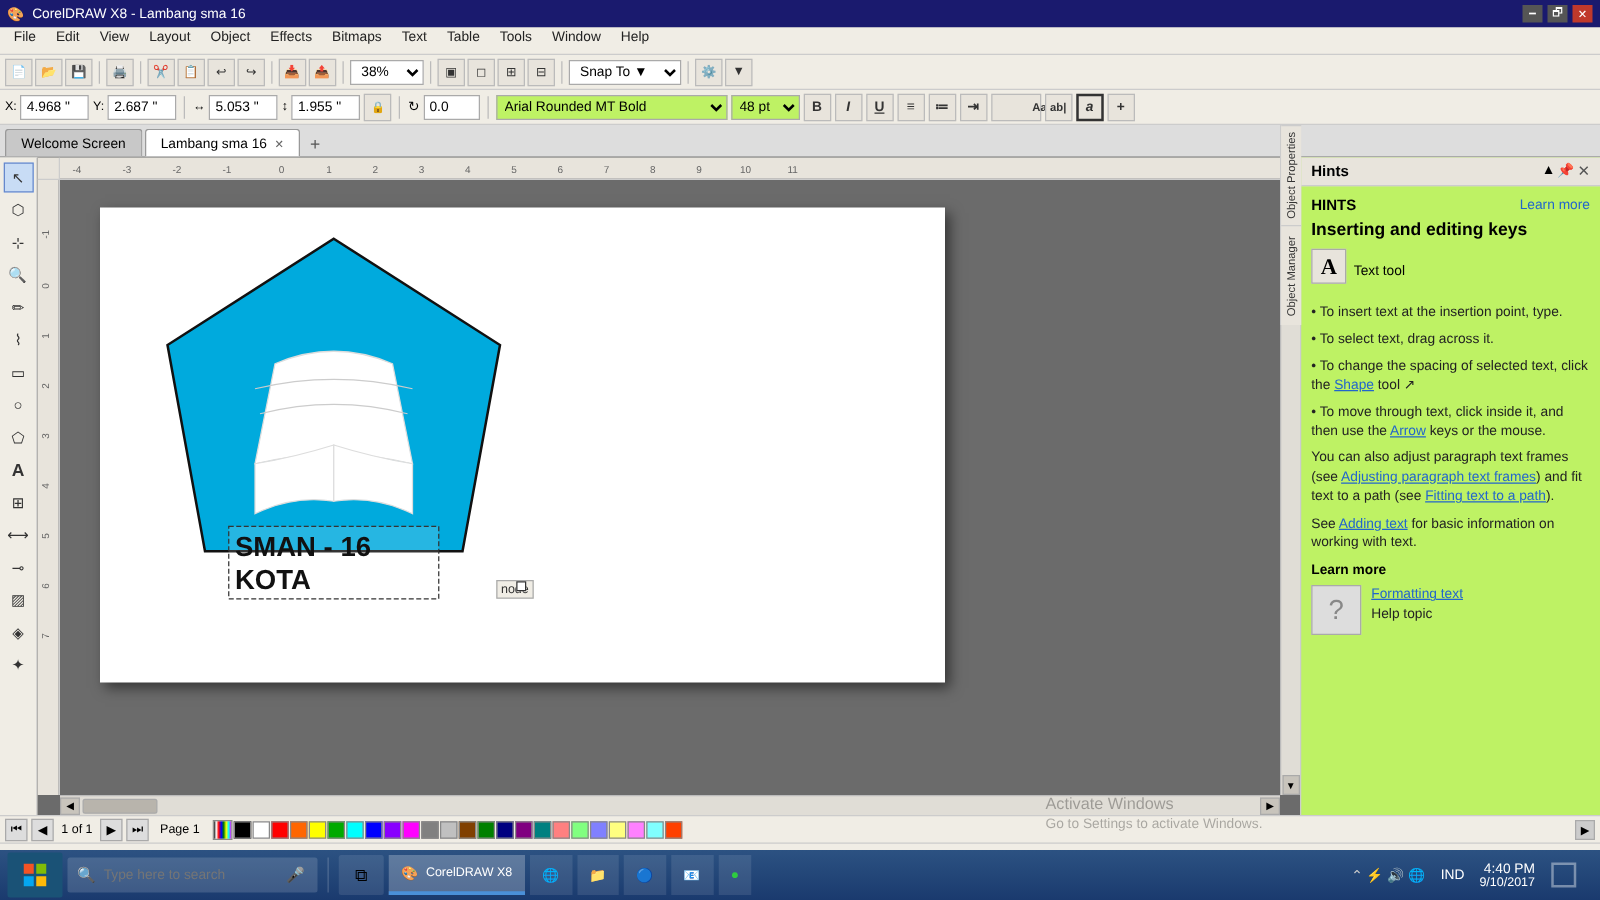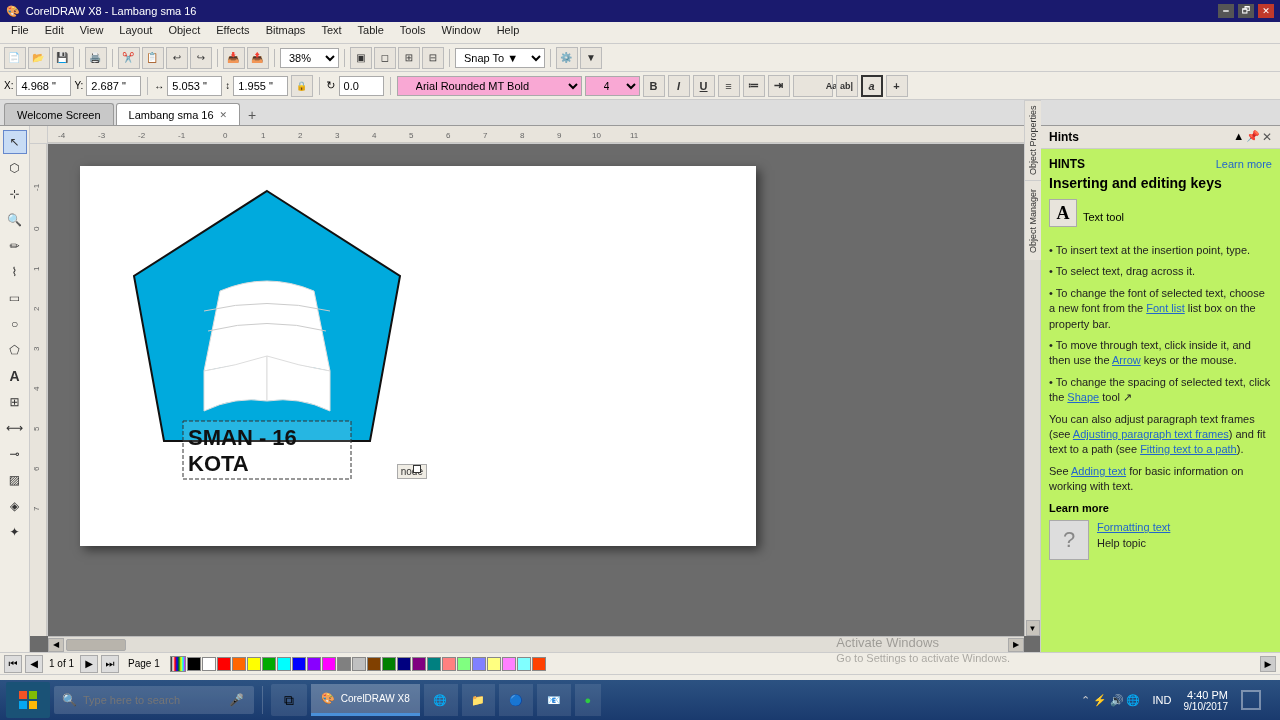--- a/index.html
+++ b/index.html
@@ -65,21 +65,21 @@
       display: flex;
       align-items: center;
       padding: 0 4px;
       border-bottom: 1px solid #ccc;
       gap: 3px;
     }
     .prop-field {
       height: 20px; border: 1px solid #aaa; background: white; font-size: 11px; padding: 0 4px; width: 70px;
     }
     .prop-combo {
-      height: 20px; border: 1px solid #aaa; background: #f9a8d4; font-size: 11px; padding: 0 14px; cursor: pointer;
+      height: 20px; border: 1px solid #aaa; background: #bef264; font-size: 11px; padding: 0 2px; cursor: pointer;
     }
     .prop-btn {
       width: 22px; height: 22px; background: #e8e4dc; border: 1px solid #bbb; display: inline-flex; align-items: center; justify-content: center; cursor: pointer; font-size: 11px; font-weight: bold; color: #333;
     }
 
     
     #tabbar {
       background: #ddd;
       height: 26px;
       display: flex;
@@ -515,23 +515,22 @@
         <span style="font-weight:bold;font-size:12px;">HINTS</span>
         <span class="learn-more">Learn more</span>
       </div>
       <div class="hints-main-title">Inserting and editing keys</div>
       <div style="display:flex;align-items:center;gap:6px;margin-bottom:8px;">
         <div class="hints-a-icon">A</div>
         <span style="font-size:11px;">Text tool</span>
       </div>
       <div class="hints-item">• To insert text at the insertion point, type.</div>
       <div class="hints-item">• To select text, drag across it.</div>
-      <div class="hints-item">• To change the font of selected text, choose a new font from the <span class="hints-link">Font list</span> list box on the property bar.</div>
+      <div class="hints-item">• To change the spacing of selected text, click the <span class="hints-link">Shape</span> tool ↗</div>
       <div class="hints-item">• To move through text, click inside it, and then use the <span class="hints-link">Arrow</span> keys or the mouse.</div>
-      <div class="hints-item">• To change the spacing of selected text, click the <span class="hints-link">Shape</span> tool ↗</div>
       <div class="hints-item" style="margin-top:6px;">
         You can also adjust paragraph text frames (see <span class="hints-link">Adjusting paragraph text frames</span>) and fit text to a path (see <span class="hints-link">Fitting text to a path</span>).
       </div>
       <div class="hints-item" style="margin-top:4px;">
         See <span class="hints-link">Adding text</span> for basic information on working with text.
       </div>
       <div class="hints-learn-more">Learn more</div>
       <div class="hints-card">
         <div class="hints-card-icon">?</div>
         <div class="hints-card-text">

